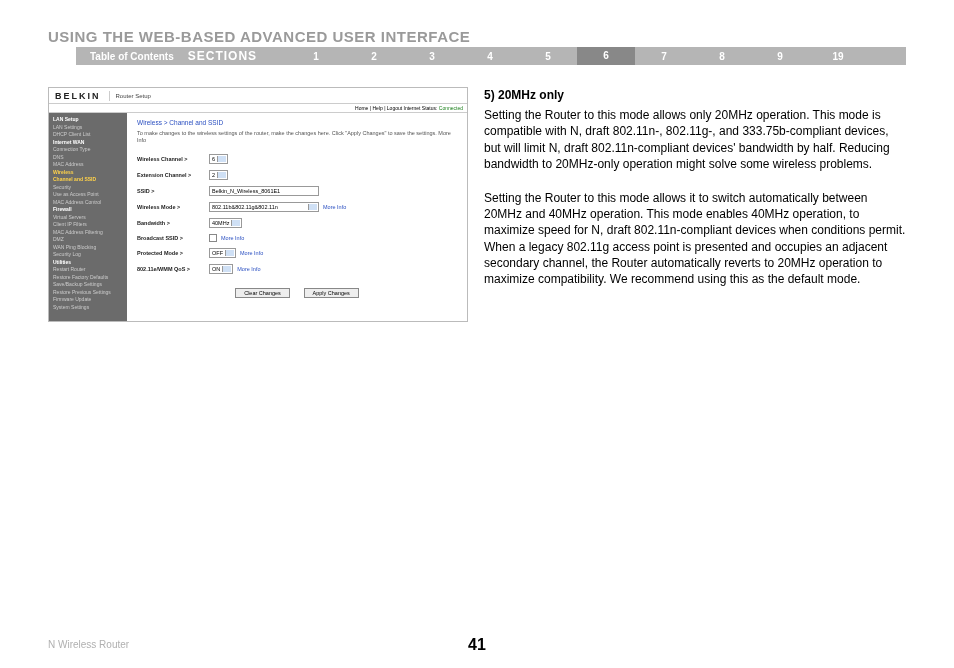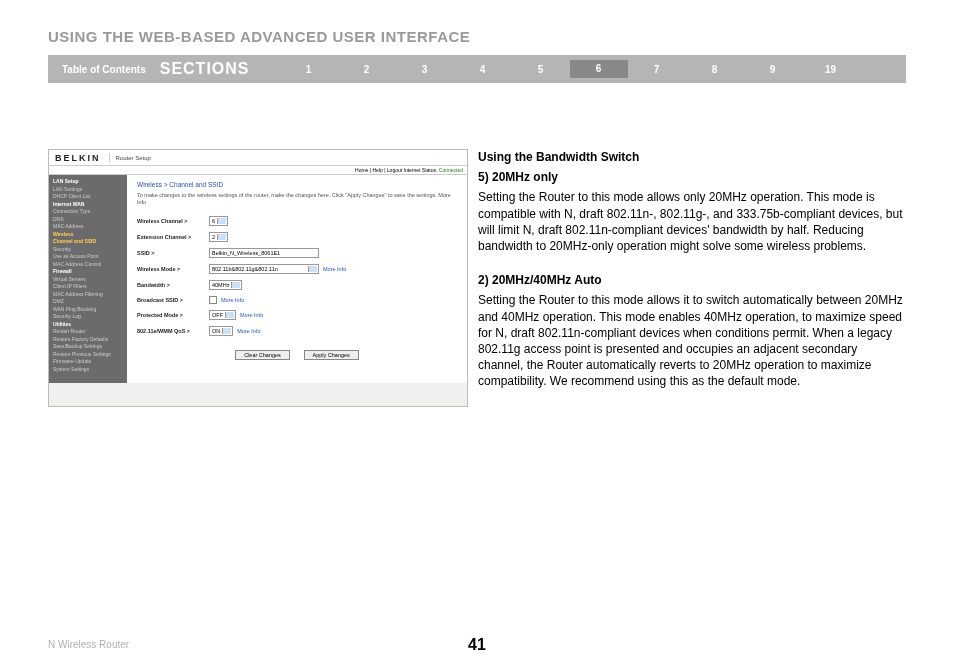--- a/index.html
+++ b/index.html
@@ -12,50 +12,51 @@
     color: #000;
   }
   .page {
     padding: 28px 48px 0 48px;
   }
   .title {
     font-size: 15px;
     font-weight: bold;
     color: #9a9a9a;
     letter-spacing: 0.5px;
-    margin-bottom: 10px;
+    margin-bottom: 2px;
   }
   .navbar {
     background: #b5b5b5;
-    height: 28px;
+    height: 18px;
     display: flex;
     align-items: center;
     font-size: 10px;
     font-weight: bold;
     color: #fff;
+    margin-left: 28px;
   }
   .navbar .toc { padding: 0 14px; }
   .navbar .sections {
-    font-size: 16px;
+    font-size: 12px;
     letter-spacing: 1px;
     padding-right: 30px;
   }
   .navbar .num {
     width: 58px;
     text-align: center;
   }
   .navbar .num.active {
     background: #888;
     height: 18px;
     line-height: 18px;
   }
   .content {
     display: flex;
-    margin-top: 66px;
-    gap: 10px;
+    margin-top: 22px;
+    gap: 16px;
   }
   
   .shot {
     width: 420px;
     border: 1px solid #bbb;
     font-size: 6px;
     background: #f0f0ee;
   }
   .shot-header {
     display: flex;
@@ -283,24 +284,22 @@
 
           <div class="btns">
             <span class="btn">Clear Changes</span>
             <span class="btn">Apply Changes</span>
           </div>
         </div>
       </div>
     </div>
 
     <div class="textcol">
-      <div class="h">Using the Bandwidth Switch</div>
       <div class="sub">5) 20MHz only</div>
       <p>Setting the Router to this mode allows only 20MHz operation. This mode is compatible with N, draft 802.11n-, 802.11g-, and 333.75b-compliant devices, but will limit N, draft 802.11n-compliant devices' bandwidth by half. Reducing bandwidth to 20MHz-only operation might solve some wireless problems.</p>
-      <div class="sub">2) 20MHz/40MHz Auto</div>
       <p>Setting the Router to this mode allows it to switch automatically between 20MHz and 40MHz operation. This mode enables 40MHz operation, to maximize speed for N, draft 802.11n-compliant devices when conditions permit. When a legacy 802.11g access point is presented and occupies an adjacent secondary channel, the Router automatically reverts to 20MHz operation to maximize compatibility. We recommend using this as the default mode.</p>
     </div>
   </div>
 </div>
 
 <div class="footer">
   <span>N Wireless Router</span>
   <span class="pg">41</span>
 </div>
 

